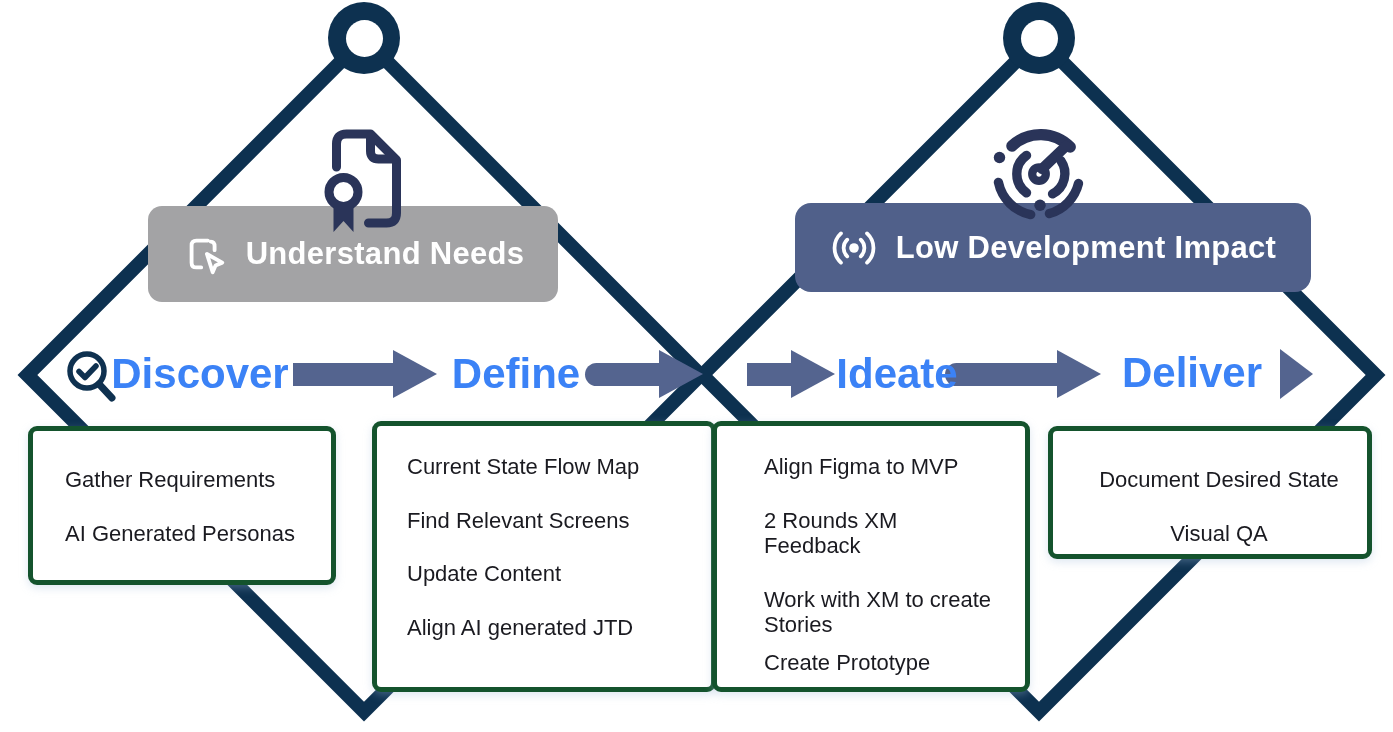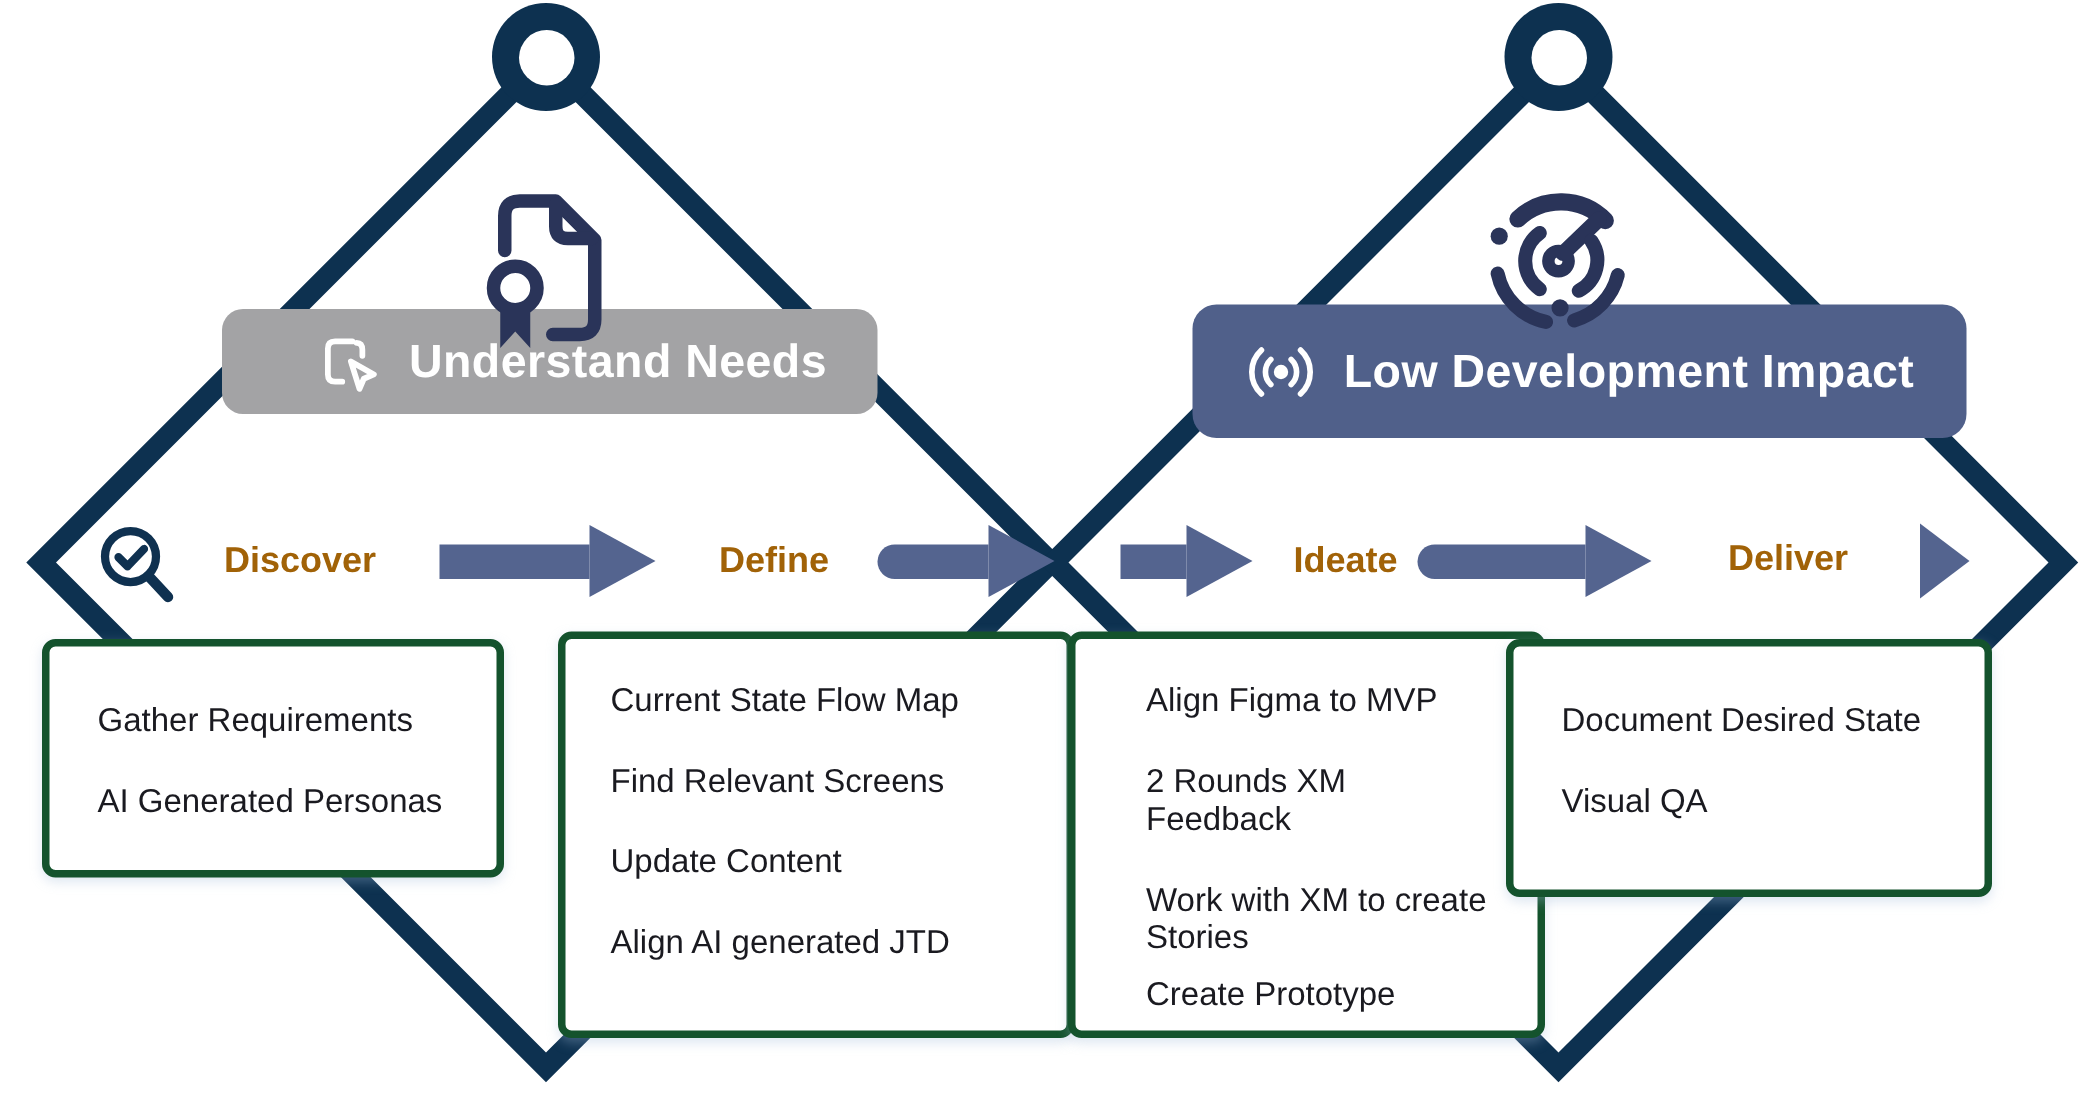--- a/index.html
+++ b/index.html
@@ -21,30 +21,30 @@
   }
   .node::after{content:"";width:37px;height:37px;border-radius:50%;background:#ffffff;}
   .node.left{left:328px;top:2px;}
   .node.right{left:1003px;top:2px;}
   
   .banner{
     position:absolute;display:flex;align-items:center;justify-content:center;gap:18px;
     color:#ffffff;font-weight:bold;z-index:3;
   }
   .banner .label{font-size:31px;letter-spacing:.3px;white-space:nowrap;}
-  .banner.gray{left:148px;top:206px;width:410px;height:70px;background:#a3a3a5;border-radius:14px;padding-left:27px;}
+  .banner.gray{left:148px;top:206px;width:410px;height:96px;background:#a3a3a5;border-radius:14px;}
   .banner.slate{left:795px;top:203px;width:516px;height:89px;background:#50608a;border-radius:16px;}
   
   .top-icon{position:absolute;z-index:4;}
   .top-icon.cert{left:311px;top:120px;}
   .top-icon.radar{left:985px;top:120px;}
   
   .phase-label{
-    position:absolute;transform:translate(-50%,-50%);color:#a16207;font-weight:bold;
-    font-size:24px;z-index:4;white-space:nowrap;
+    position:absolute;transform:translate(-50%,-50%);color:#3b82f6;font-weight:bold;
+    font-size:42px;z-index:4;white-space:nowrap;
   }
   .search-icon{position:absolute;left:64px;top:348px;z-index:4;}
   
   .shaft{position:absolute;height:23px;background:#54648f;top:363px;z-index:2;}
   .shaft.round{border-radius:12px 0 0 12px;}
   .head{
     position:absolute;width:0;height:0;top:350px;z-index:2;
     border-top:24px solid transparent;border-bottom:24px solid transparent;
     border-left:44px solid #54648f;
   }
@@ -52,21 +52,21 @@
   .card{
     position:absolute;background:#ffffff;border:5px solid #14532d;border-radius:9px;
     box-sizing:border-box;z-index:6;box-shadow:0 3px 8px rgba(160,185,215,.35);
     color:#1a1a20;font-size:22px;line-height:1.16;
   }
   .card .item{margin:0 0 28px 0;}
   .card .item.tight{margin-bottom:12px;}
   .card.c1{left:28px;top:426px;width:308px;height:159px;padding:36px 18px 0 32px;}
   .card.c2{left:372px;top:421px;width:344px;height:271px;padding:28px 14px 0 30px;}
   .card.c3{left:712px;top:421px;width:318px;height:271px;padding:28px 30px 0 47px;}
-  .card.c4{left:1004px;top:426px;width:324px;height:172px;padding:36px 14px 0 32px;}
+  .card.c4{left:1048px;top:426px;width:324px;height:133px;padding:36px 14px 0 32px;text-align:center;}
   svg{display:block;}
 </style>
 </head>
 <body>
 
 <div id="stage">
 
   <div class="diamond left"></div>
   <div class="diamond right"></div>
 

